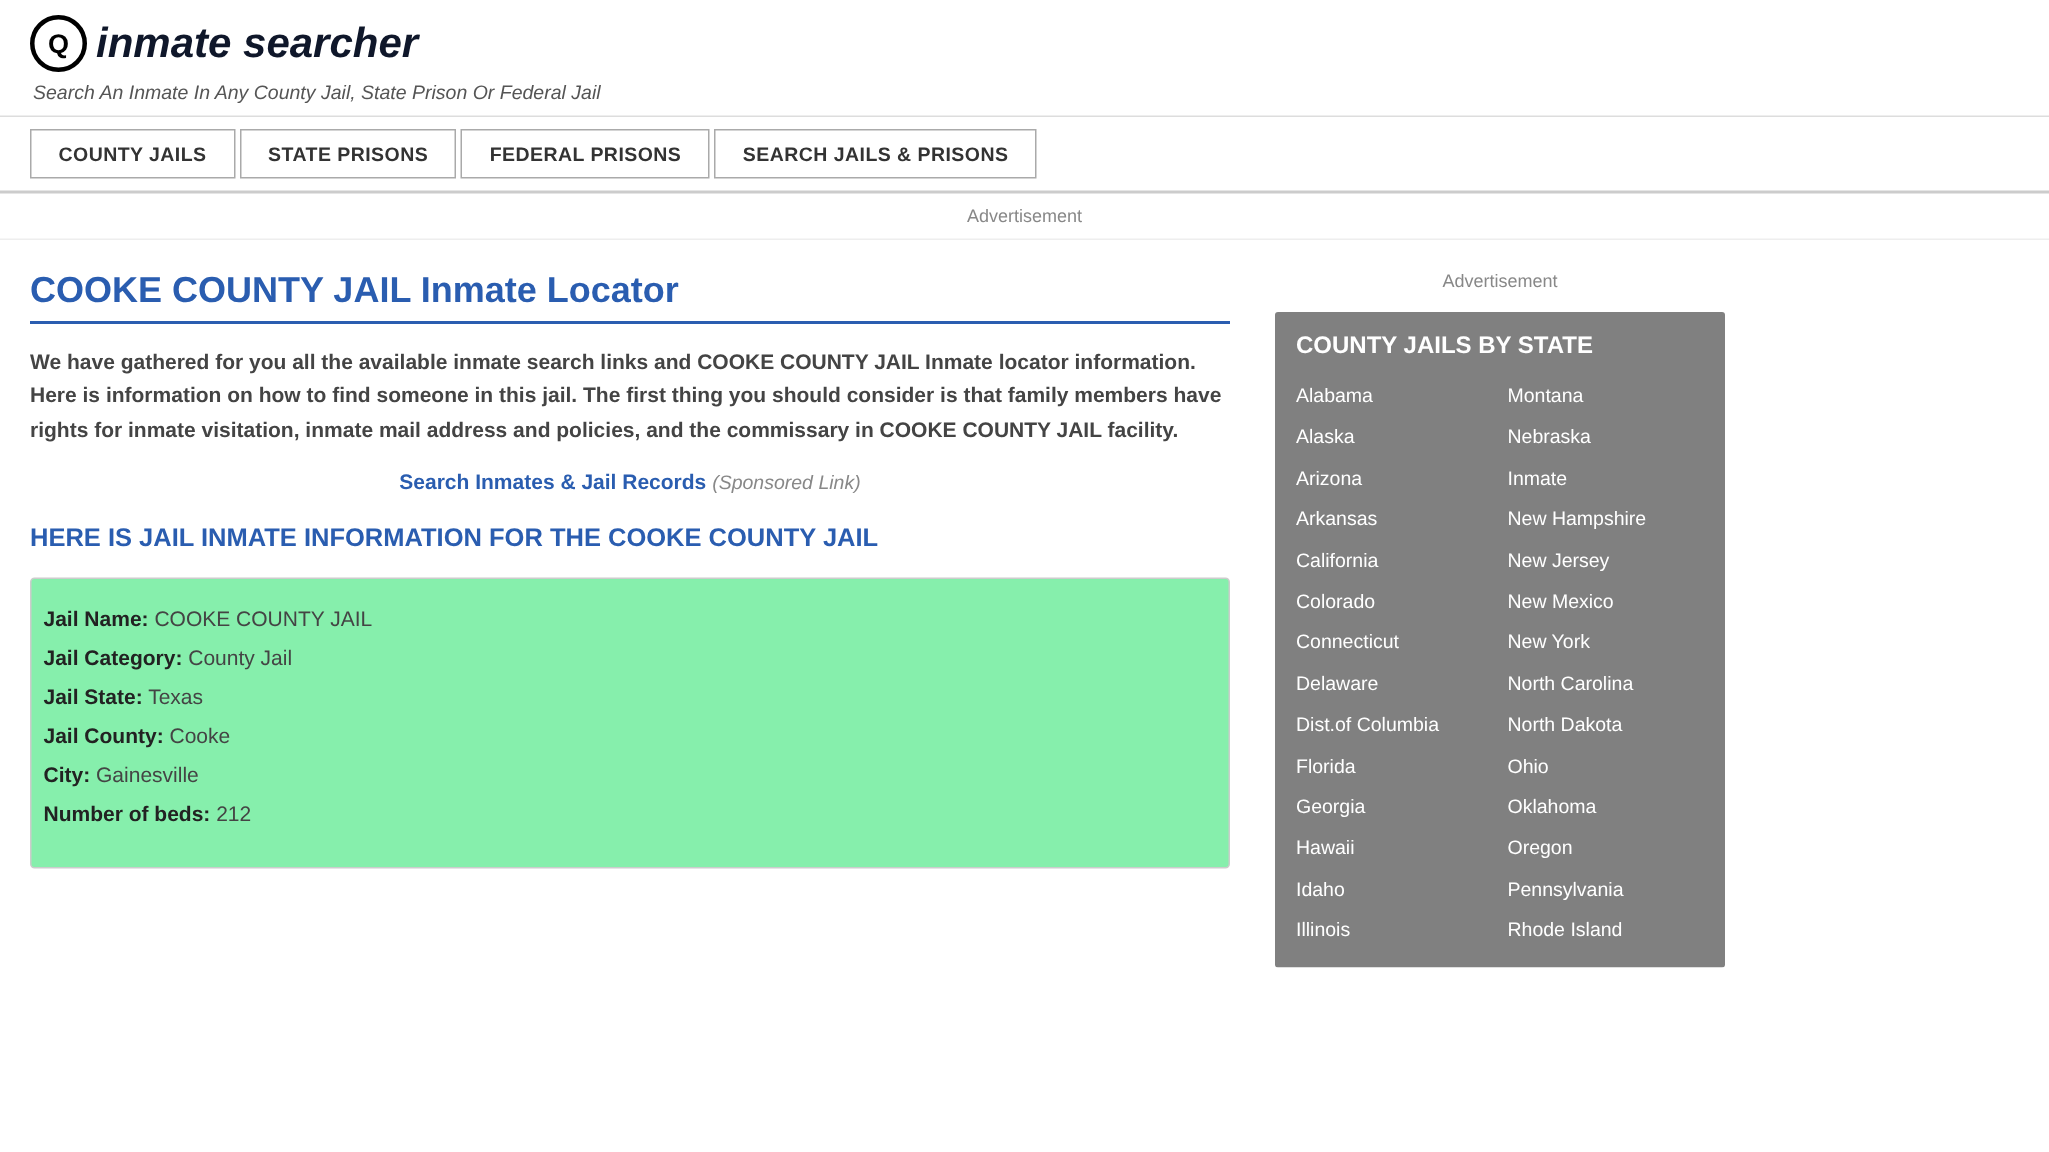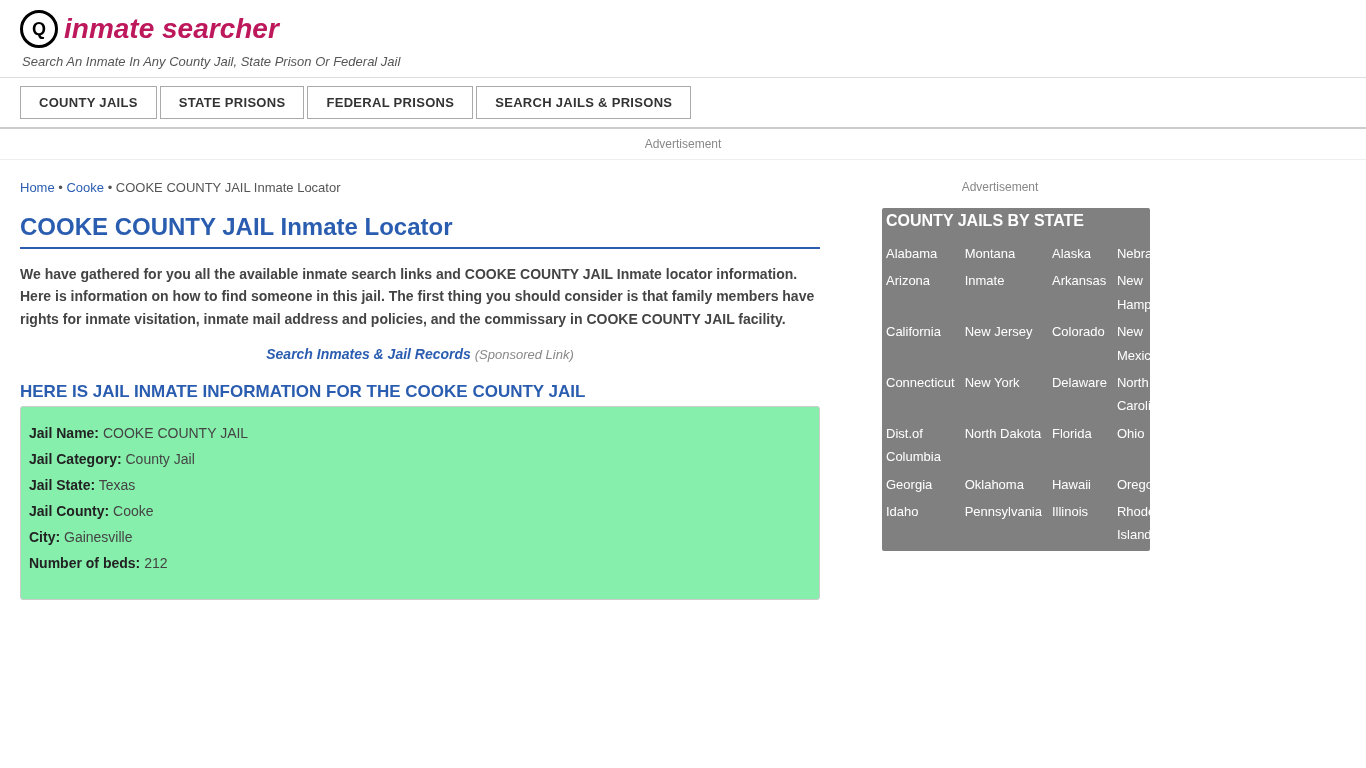--- a/index.html
+++ b/index.html
@@ -2,21 +2,21 @@
 <html><head>
   <meta charset="utf-8">
   <style>
     * { margin: 0; padding: 0; box-sizing: border-box; }
     body { font-family: Arial, sans-serif; font-size: 14px; color: #333; background: #fff; }
 
     
     #header { padding: 10px 20px 8px 20px; border-bottom: 1px solid #ddd; }
     #logo-area { display: flex; align-items: center; gap: 6px; margin-bottom: 6px; }
     #logo-icon { width: 38px; height: 38px; border: 3px solid #000; border-radius: 50%; display: flex; align-items: center; justify-content: center; font-size: 18px; font-weight: bold; color: #000; background: #fff; flex-shrink: 0; }
-    #logo-text { font-size: 28px; font-weight: bold; color: #be185d; font-style: italic; }
+    #logo-text { font-size: 28px; font-weight: bold; color: #0f172a; font-style: italic; }
     #tagline { font-size: 13px; color: #555; margin-left: 2px; font-style: italic; }
 
     
     #nav { padding: 8px 20px; border-bottom: 2px solid #ccc; display: flex; gap: 3px; }
     .nav-btn { border: 1px solid #aaa; padding: 8px 18px; font-size: 13px; font-weight: bold; color: #333; background: #fff; cursor: pointer; text-transform: uppercase; letter-spacing: 0.3px; }
 
     
     #ad-bar { text-align: center; padding: 8px; font-size: 12px; color: #888; border-bottom: 1px solid #eee; }
 
     
@@ -29,36 +29,36 @@
     #breadcrumb a { color: #2a5db0; text-decoration: none; }
 
     
     #page-title { font-size: 24px; color: #2a5db0; font-weight: bold; margin-bottom: 14px; border-bottom: 2px solid #2a5db0; padding-bottom: 6px; }
 
     
     #description { font-size: 14px; line-height: 1.6; color: #444; margin-bottom: 16px; font-weight: bold; }
 
     
     #sponsored { text-align: center; margin-bottom: 20px; font-size: 14px; }
-    #sponsored a { color: #2a5db0; font-weight: bold; text-decoration: none; font-style: italic; }
+    #sponsored a { color: #2a5db0; font-weight: bold; text-decoration: none; }
     #sponsored span { color: #888; font-style: italic; font-size: 13px; }
 
     
-    #sub-heading { font-size: 17px; color: #2a5db0; font-weight: bold; margin-bottom: 4px; text-transform: uppercase; }
+    #sub-heading { font-size: 17px; color: #2a5db0; font-weight: bold; margin-bottom: 16px; text-transform: uppercase; }
 
     
     #info-box { border: 1px solid #ccc; padding: 18px 8px; border-radius: 3px; background: #86efac; }
     .info-row { margin-bottom: 10px; font-size: 14px; color: #444; }
     .info-label { font-weight: bold; color: #222; }
 
     
     #sidebar-ad { font-size: 12px; color: #888; text-align: center; margin-bottom: 14px; }
-    #county-jails-box { background: #808080; padding: 4px; border-radius: 2px; margin-left: 32px; }
+    #county-jails-box { background: #808080; padding: 14px; border-radius: 2px; }
     #county-jails-title { font-size: 16px; font-weight: bold; color: #fff; margin-bottom: 12px; text-transform: uppercase; }
-    #states-grid { display: grid; grid-template-columns: 1fr 1fr 1fr 1fr; gap: 4px 10px; }
+    #states-grid { display: grid; grid-template-columns: 1fr 1fr; gap: 4px 10px; }
     .state-link { color: #fff; font-size: 13px; text-decoration: none; line-height: 1.8; cursor: pointer; }
   </style>
 </head>
 <body>
 
 <div id="header">
   <div id="logo-area">
     <div id="logo-icon">Q</div>
     <span id="logo-text">
       <b>inmate</b> <b>searcher</b>
@@ -73,27 +73,20 @@
   <button class="nav-btn">FEDERAL PRISONS</button>
   <button class="nav-btn">SEARCH JAILS &amp; PRISONS</button>
 </div>
 
 <div id="ad-bar">Advertisement</div>
 
 <div id="main-layout">
 
   <div id="content">
 
-    <div id="breadcrumb">
-      <a>Home</a>
-      •
-      <a>Cooke</a>
-      •
-      <span>COOKE COUNTY JAIL Inmate Locator</span>
-    </div>
 
     <h1 id="page-title">COOKE COUNTY JAIL Inmate Locator</h1>
 
     <p id="description">We have gathered for you all the available inmate search links and COOKE COUNTY JAIL Inmate locator information. Here is information on how to find someone in this jail. The first thing you should consider is that family members have rights for inmate visitation, inmate mail address and policies, and the commissary in COOKE COUNTY JAIL facility.</p>
 
     <div id="sponsored">
       <a>Search Inmates &amp; Jail Records</a>
       <span>(Sponsored Link)</span>
     </div>
 

